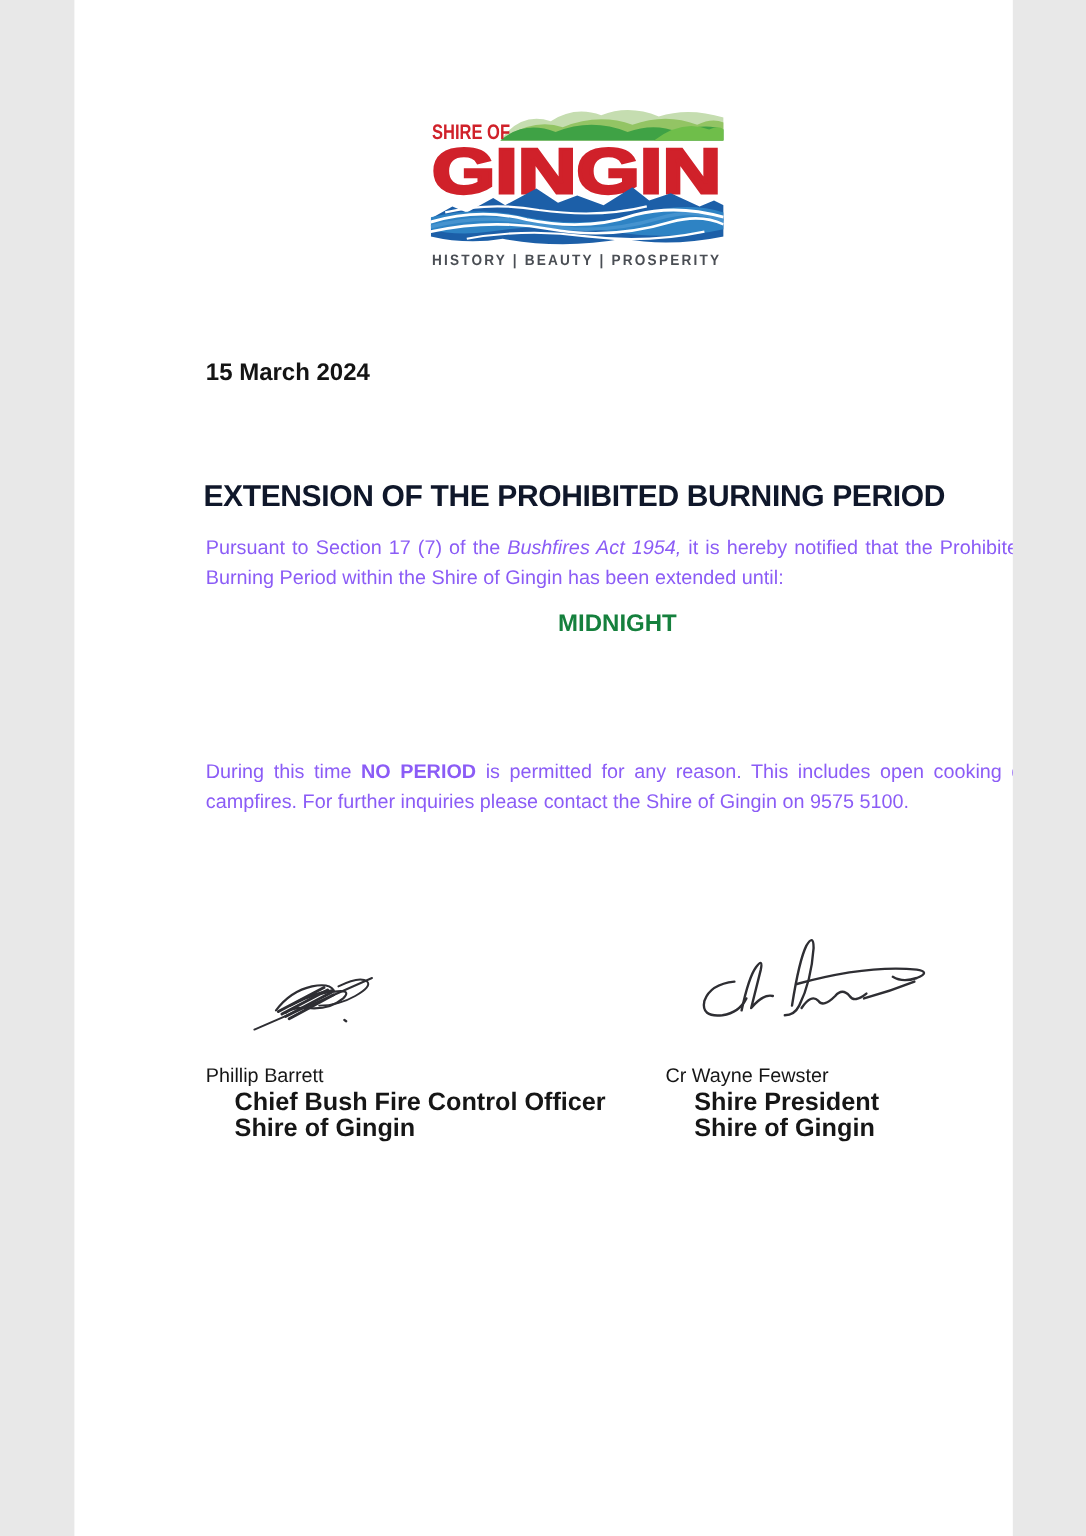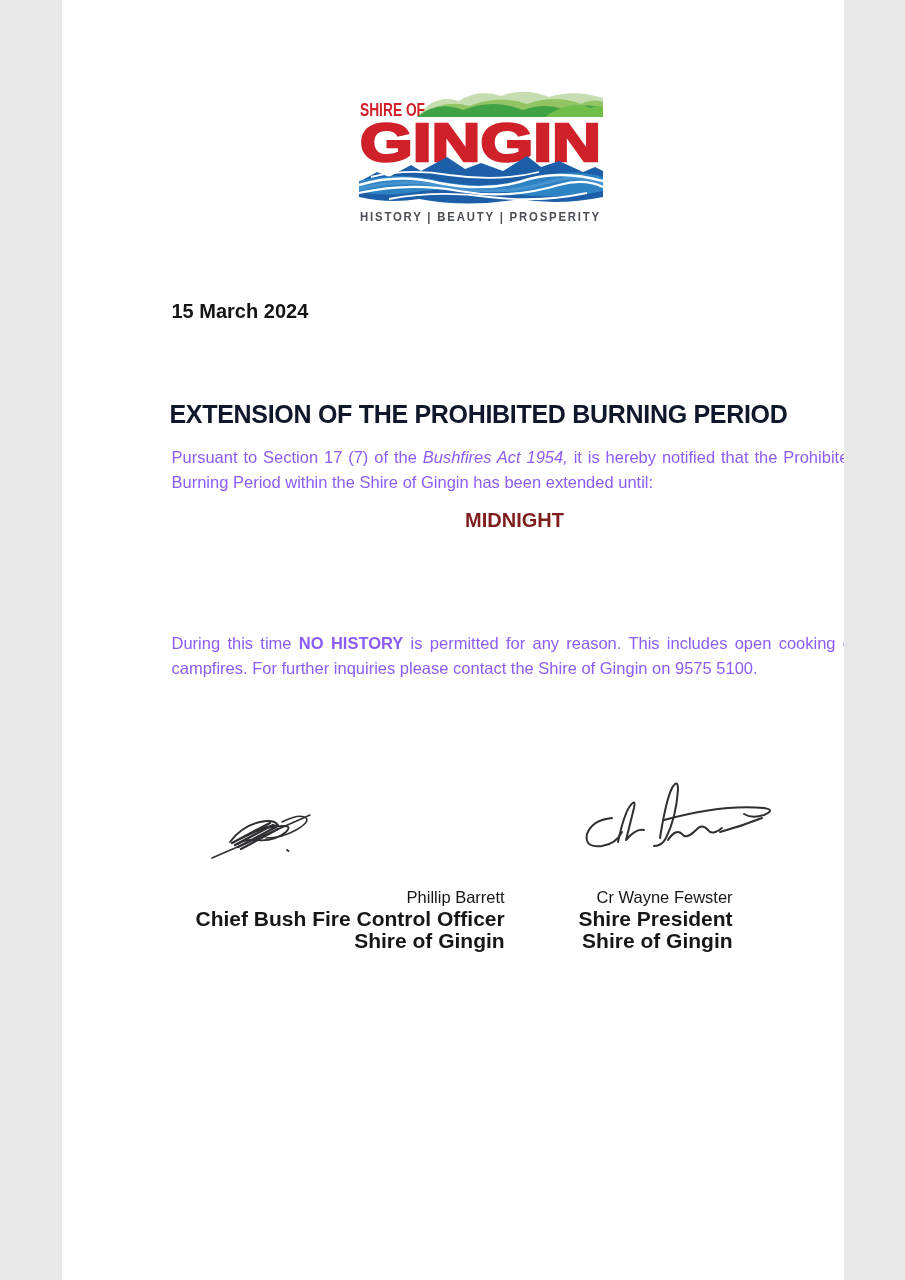--- a/index.html
+++ b/index.html
@@ -27,32 +27,32 @@
   }
   .body-para {
     left: 110px; width: 686px;
     font-size: 16.5px; line-height: 25px;
     text-align: justify; color: #8b5cf6;
   }
   .para1 { top: 445px; }
   .para2 { top: 631px; }
   .midnight-line {
     left: 110px; top: 509px; width: 686px;
-    text-align: center; font-size: 20px; font-weight: bold; color: #7f1d1d;
+    text-align: center; font-size: 20px; font-weight: bold; color: #15803d;
   }
   .deadline-line {
     left: 110px; top: 551px; width: 686px;
     text-align: center; font-size: 28.5px; font-weight: bold; color: #0d0d0d;
   }
   .deadline-line sup { font-size: 17px; vertical-align: super; line-height: 0; }
   .italic { font-style: italic; }
   .bold { font-weight: bold; }
   .sig-img-left  { left: 146px; top: 798px; width: 108px; height: 64px; }
   .sig-img-right { left: 510px; top: 776px; width: 208px; height: 84px; }
-  .sig-block { top: 886px; font-size: 16.5px; line-height: 22px; color: #161616; text-align: right; }
+  .sig-block { top: 886px; font-size: 16.5px; line-height: 22px; color: #161616; }
   .sig-block-left  { left: 110px; }
   .sig-block-right { left: 493px; }
   .sig-name { font-weight: normal; }
   .sig-title, .sig-org { font-weight: bold; font-size: 21px; margin-left: 24px; }
 </style>
 </head>
 <body>
 
 <div class="page">
 
@@ -87,21 +87,21 @@
 
   <div class="abs doc-date">15 March 2024</div>
 
   <div class="abs doc-title">EXTENSION OF THE PROHIBITED BURNING PERIOD</div>
 
   <div class="abs body-para para1"><span>Pursuant to Section 17 (7) of the </span><span class="italic">Bushfires Act 1954,</span><span> it is hereby notified that the Prohibited Burning Period within the Shire of Gingin has been extended until:</span></div>
 
   <div class="abs midnight-line">MIDNIGHT</div>
 
 
-  <div class="abs body-para para2"><span>During this time </span><span class="bold">NO HISTORY</span><span> is permitted for any reason.  This includes open cooking or campfires.  For further inquiries please contact the Shire of Gingin on 9575 5100.</span></div>
+  <div class="abs body-para para2"><span>During this time </span><span class="bold">NO PERIOD</span><span> is permitted for any reason.  This includes open cooking or campfires.  For further inquiries please contact the Shire of Gingin on 9575 5100.</span></div>
 
   <svg class="abs sig-img-left" viewBox="0 0 108 64">
     <g fill="none" stroke="#2e2e33" stroke-linecap="round" stroke-linejoin="round">
       <path d="M4,60 Q55,38 102,17" stroke-width="1.6"></path>
       <path d="M22,44 Q34,28 52,24 Q66,21 70,27 Q52,29 34,40 Q56,28 76,28 Q84,28 78,34 Q66,44 48,42 Q36,41 30,46" stroke-width="1.8"></path>
       <path d="M24,45 L62,25 M27,47 L65,27 M30,49 L68,29 M33,51 L70,31" stroke-width="2.4"></path>
       <path d="M74,24 Q92,15 98,20 Q102,24 88,32 Q74,40 58,40" stroke-width="1.6"></path>
       <path d="M79,52 l1.5,1" stroke-width="2"></path>
     </g>
   </svg>

